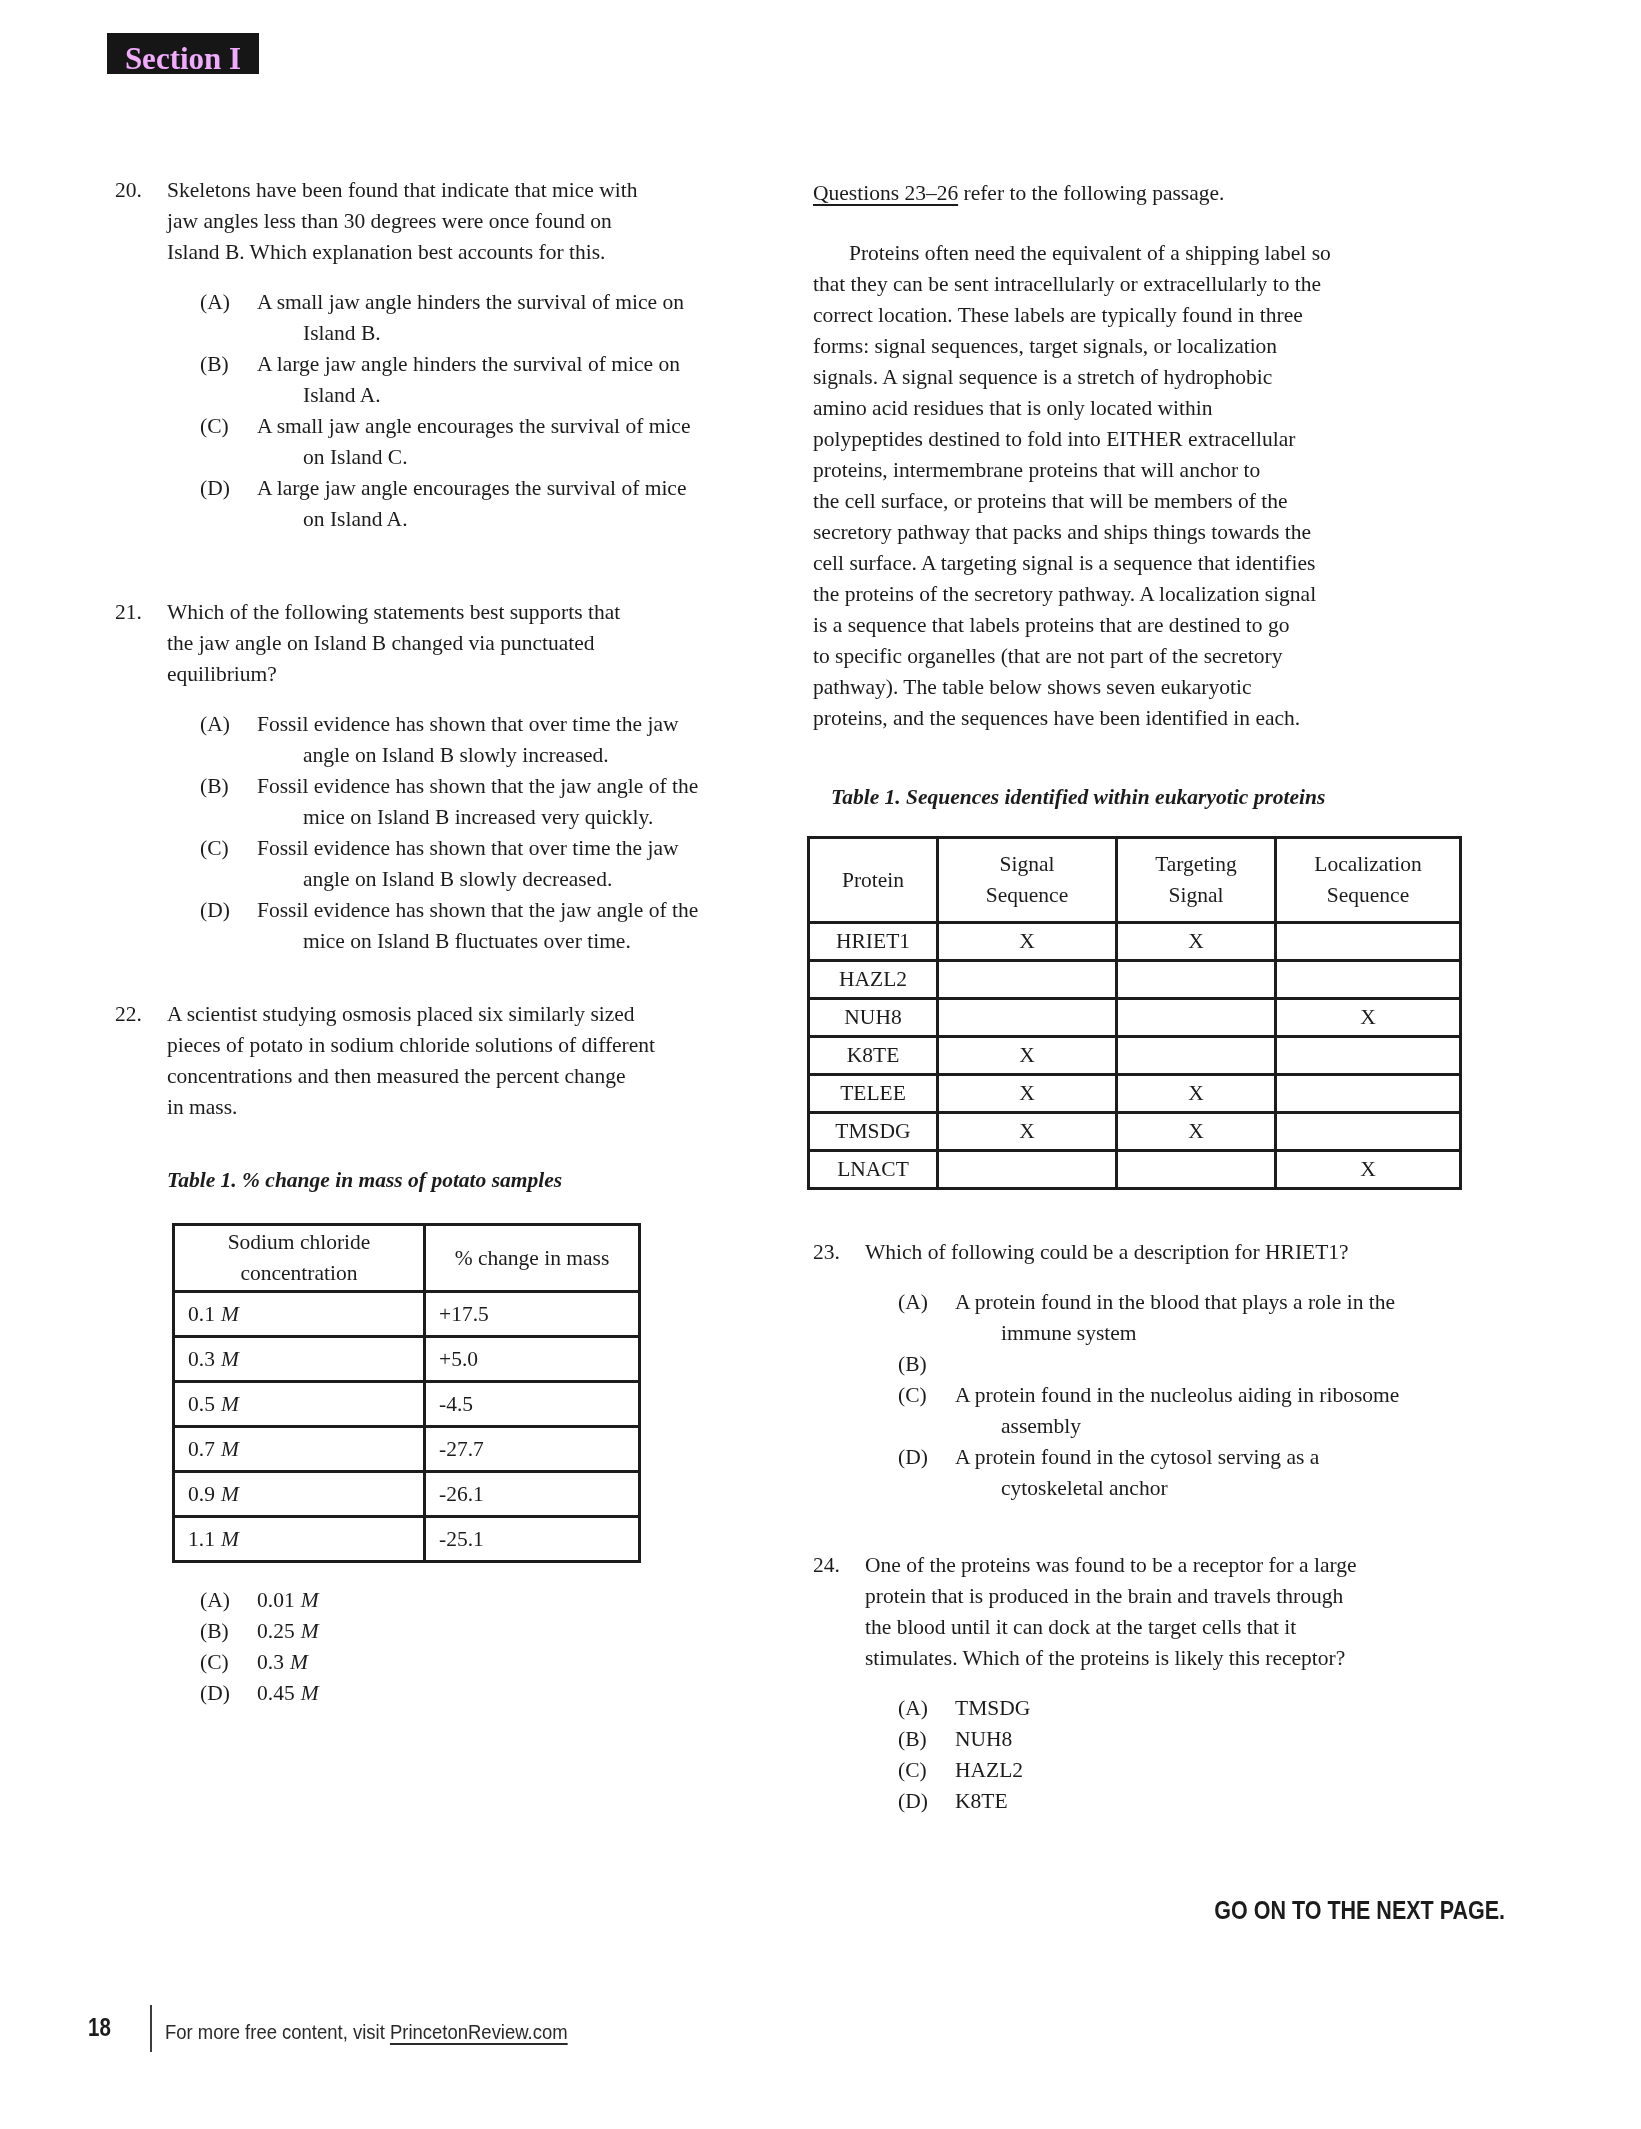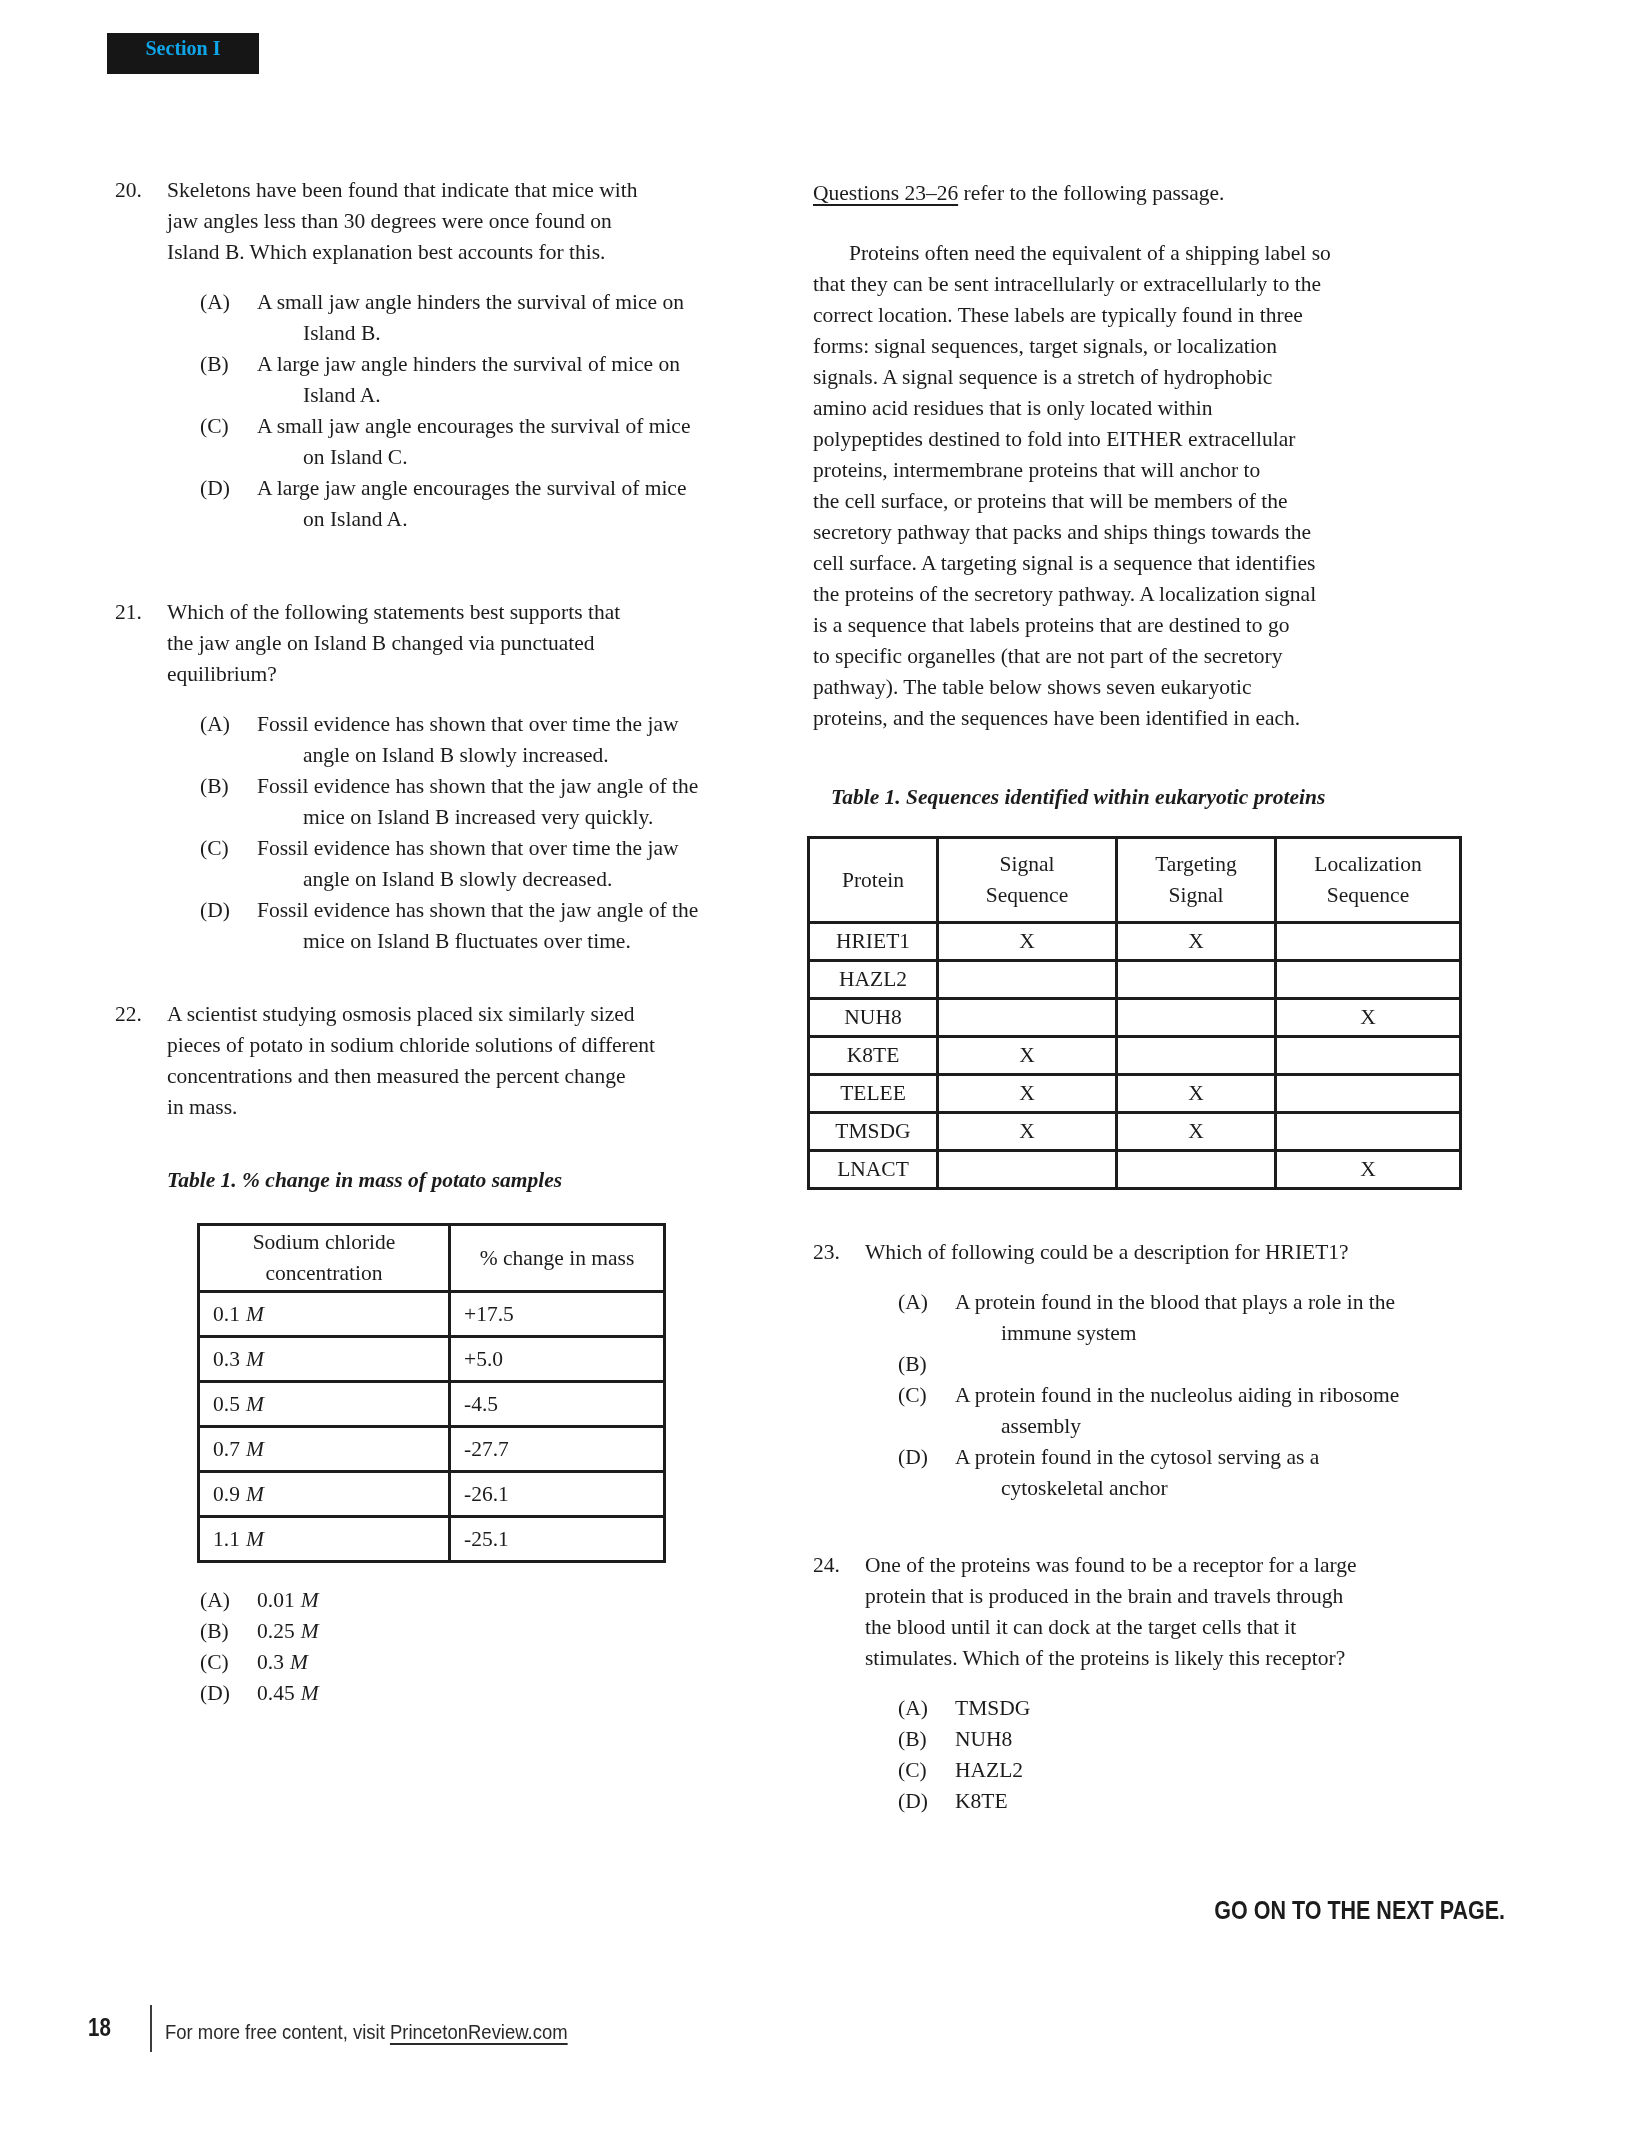--- a/index.html
+++ b/index.html
@@ -4,22 +4,22 @@
 <style>
   html,body{margin:0;padding:0;}
   body{
     width:1641px;height:2129px;position:relative;background:#ffffff;
     font-family:"Liberation Serif","DejaVu Serif",serif;
     font-size:21.5px;line-height:31px;color:#1c1c1c;overflow:hidden;
     -webkit-font-smoothing:antialiased;
   }
   .badge{
     position:absolute;left:107px;top:33px;width:152px;height:41px;
-    background:#161616;color:#0ea5e9;display:flex;align-items:flex-start;justify-content:center;
-    font-weight:bold;font-size:20px;
+    background:#161616;color:#f0abfc;display:flex;align-items:flex-end;justify-content:center;
+    font-weight:bold;font-size:31px;
   }
   .col-left{position:absolute;left:115px;top:175px;width:655px;}
   .col-right{position:absolute;left:813px;top:178px;width:692px;}
 
   .question{position:relative;padding-left:52px;}
   .qnum{position:absolute;left:0;top:0;}
   .stem{white-space:pre-line;}
   .options{margin-top:19px;padding-left:33px;}
   .opt{display:flex;align-items:flex-start;}
   .opt-label{width:57px;flex:none;}
@@ -28,21 +28,21 @@
 
   .q21{margin-top:62px;}
   .q22{margin-top:42px;}
   .caption{font-weight:bold;font-style:italic;}
   .caption-left{margin-top:42px;margin-left:52px;}
   .followup{margin-top:54px;margin-left:52px;white-space:pre-line;}
   .q22-options{margin-top:22px;padding-left:85px;}
 
   table{border-collapse:collapse;}
   th,td{border:3px solid #1c1c1c;font-weight:normal;}
-  .potato-table{margin-top:27px;margin-left:82px;padding-left:12px;}
+  .potato-table{margin-top:27px;margin-left:57px;padding-left:12px;}
   .potato-table th{height:60px;text-align:center;white-space:pre-line;vertical-align:middle;}
   .potato-table td{height:40px;text-align:left;padding-left:13px;vertical-align:middle;}
   .pt-c1{width:246px;}
   .pt-c2{width:210px;}
 
   .pref-underline{text-decoration:underline;text-decoration-thickness:2px;text-underline-offset:4px;}
   .passage{margin-top:29px;white-space:pre-line;text-indent:36px;}
   .caption-right{margin-top:48px;margin-left:18px;}
   .protein-table{margin-top:23px;margin-left:-6px;}
   .protein-table th{height:80px;text-align:center;white-space:pre-line;vertical-align:middle;}

